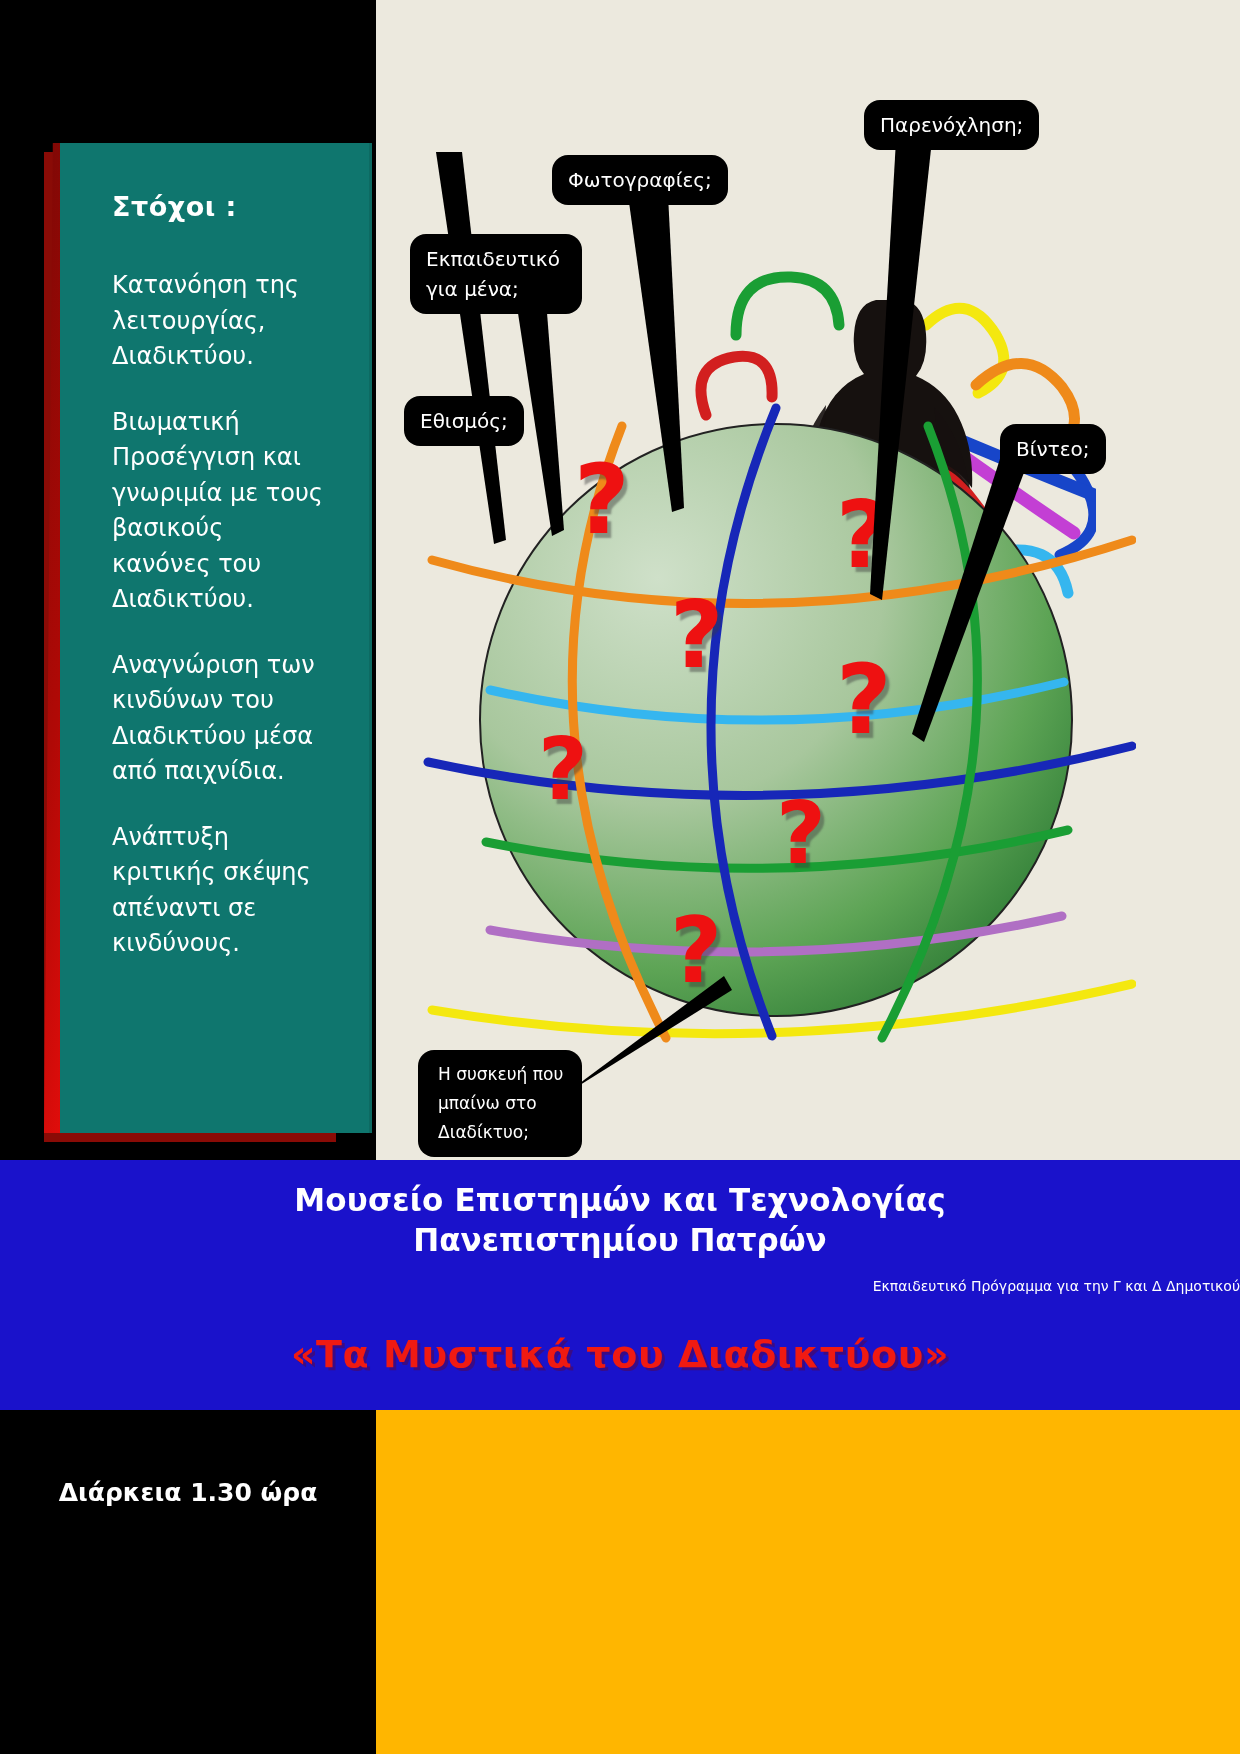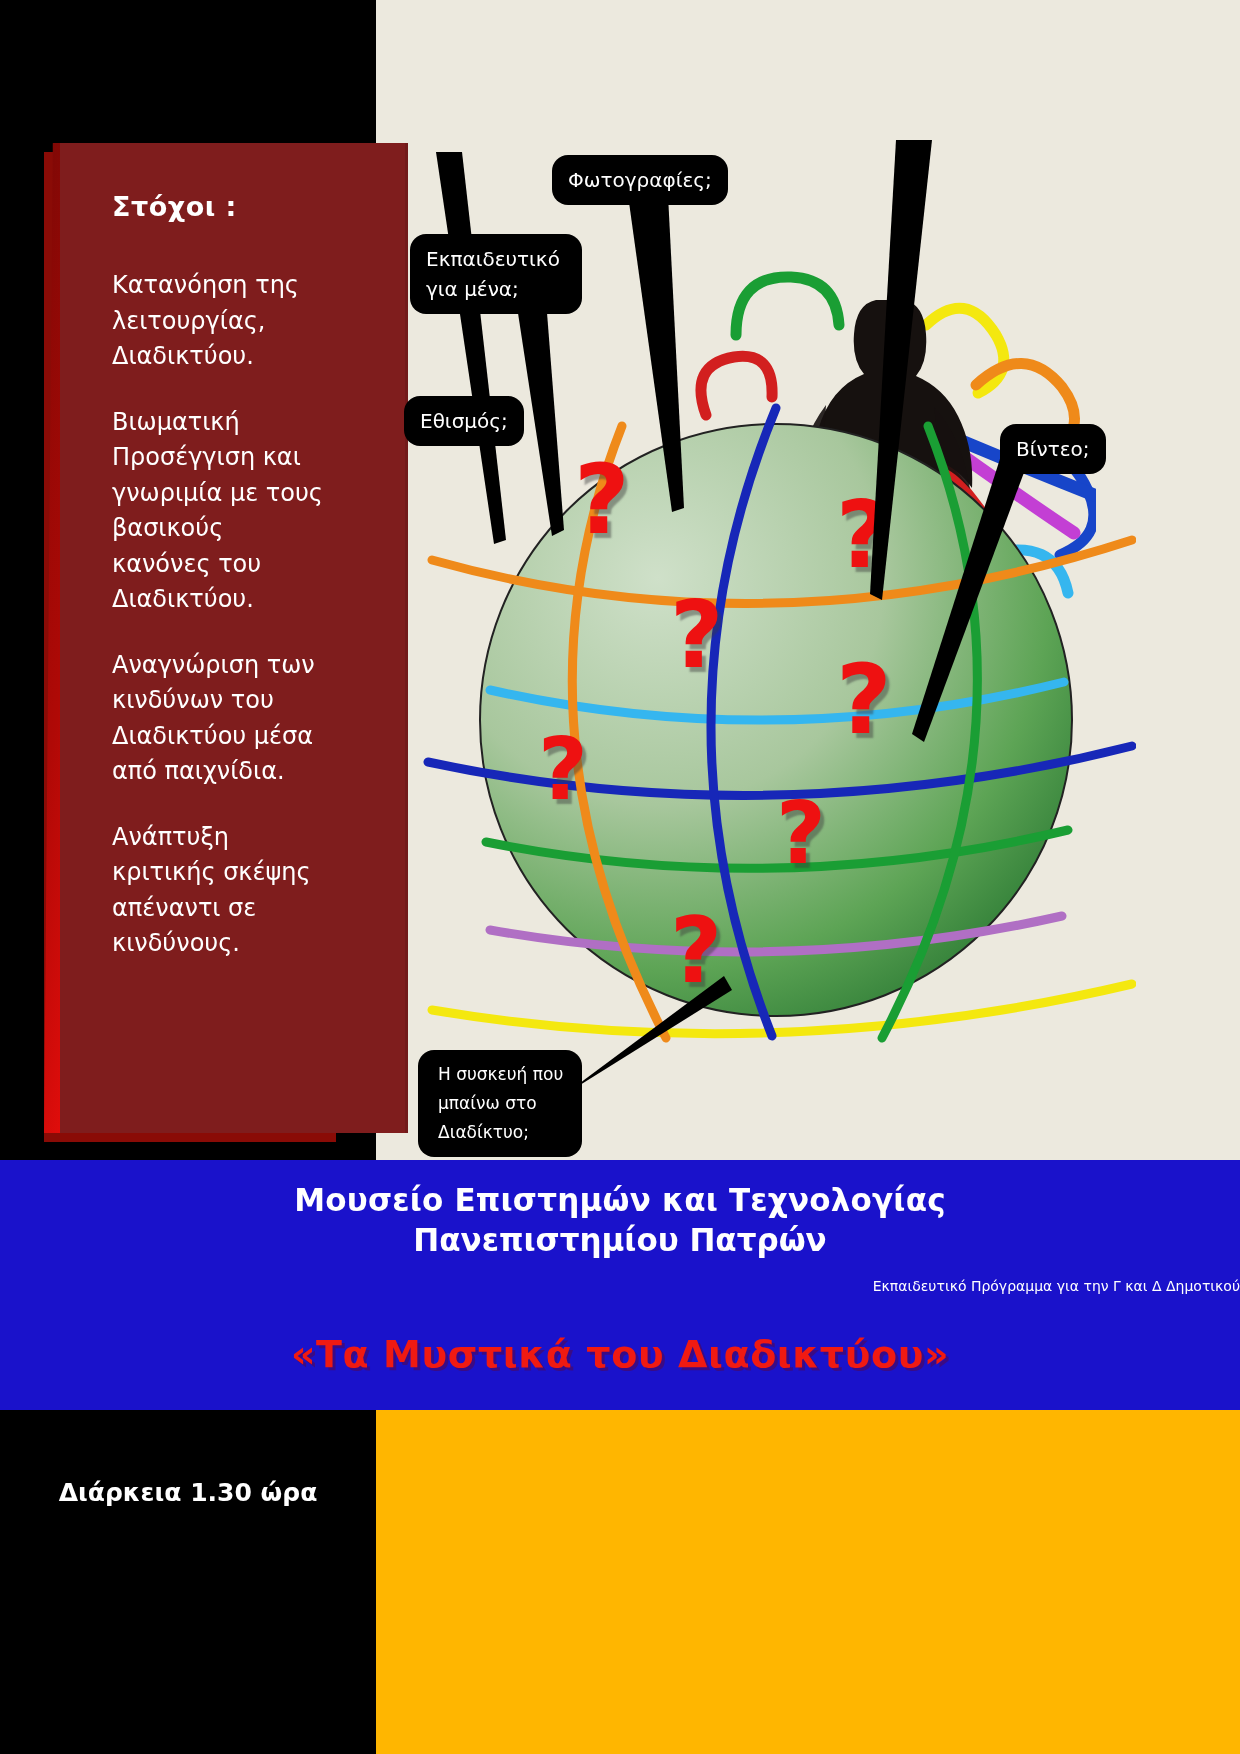--- a/index.html
+++ b/index.html
@@ -10,22 +10,22 @@
   .stage{position:absolute;left:0;top:0;width:1240px;height:1754px;background:#000;}
 
   .illo-pane{position:absolute;left:376px;top:0;width:864px;height:1160px;
              background:#ece9de;overflow:hidden;}
 
   .black-left{position:absolute;left:0;top:0;width:376px;height:1160px;background:#000;}
 
   
   .red-shadow{position:absolute;left:44px;top:152px;width:292px;height:990px;
               background:#8a0b06;}
-  .red-panel{position:absolute;left:60px;top:143px;width:348px;height:990px;
-             background:#7f1d1d;
+  .red-panel{position:absolute;left:60px;top:143px;width:312px;height:990px;
+             background:#0f766e;
              box-shadow: inset -3px 0 0 rgba(0,0,0,.10);}
   .red-panel:before{content:"";position:absolute;left:-16px;top:0;width:16px;height:990px;
              background:linear-gradient(100deg,#7d0805 0%,#b00906 60%,#e00d0b 100%);
              clip-path:polygon(100% 0,100% 100%,0 100%,55% 0);}
   .red-inner{position:absolute;left:52px;top:48px;width:214px;color:#fff;}
   .red-title{font-size:27px;font-weight:bold;letter-spacing:.5px;margin-bottom:46px;}
   .red-para{font-size:24px;line-height:1.48;margin:0 0 30px 0;}
 
   
   .globe-wrap{position:absolute;left:40px;top:390px;width:720px;height:660px;}
@@ -148,20 +148,23 @@
         <polygon points="252,195 292,195 308,508 296,512"></polygon>
 
         <polygon points="520,140 556,140 506,600 494,594"></polygon>
 
         <polygon points="630,440 660,440 548,742 536,734"></polygon>
 
         <polygon points="196,1090 208,1080 348,976 356,990"></polygon>
       </g>
     </svg>
 
+    <div class="bub" style="left:488px;top:100px;">
+      <span>Παρενόχληση;</span>
+    </div>
 
     <div class="bub" style="left:176px;top:155px;">
       <span>Φωτογραφίες;</span>
     </div>
 
     <div class="bub multi" style="left:34px;top:234px;width:140px;">
       <span>Εκπαιδευτικό για μένα;</span>
     </div>
 
     <div class="bub" style="left:28px;top:396px;">

